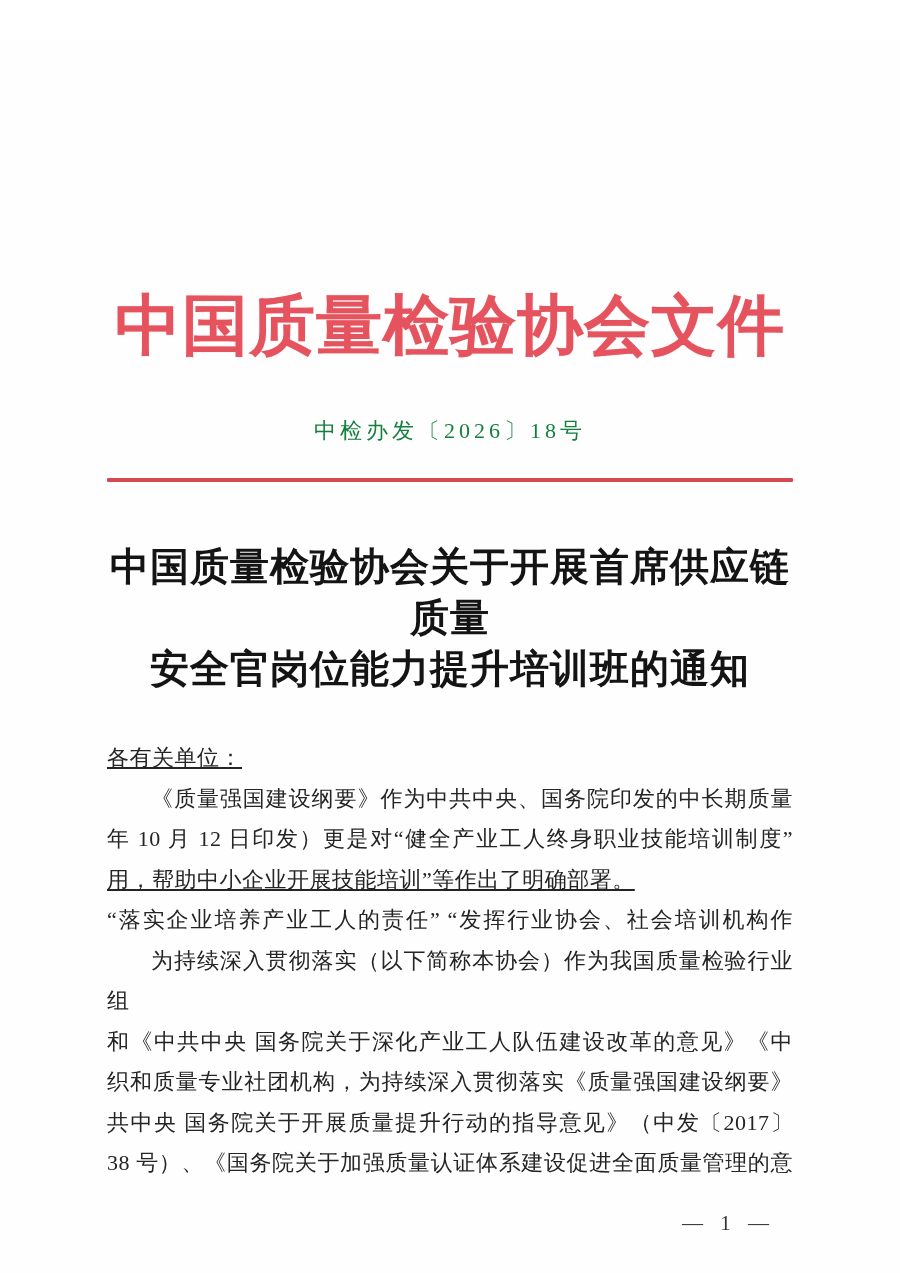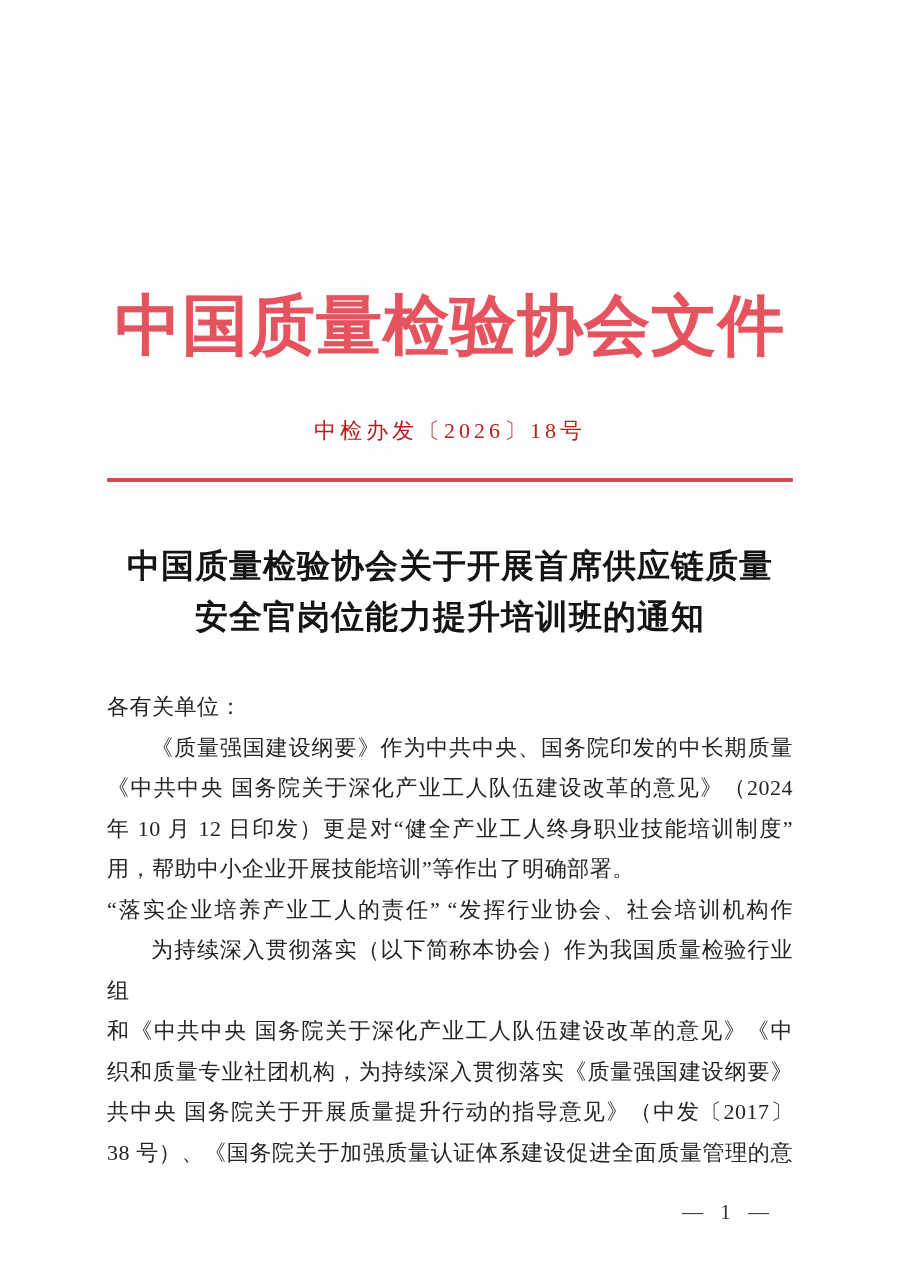--- a/index.html
+++ b/index.html
@@ -26,34 +26,34 @@
     letter-spacing: 1px;
     color: #e5535e;
     text-shadow: 0 0 1px rgba(229, 83, 94, 0.45);
   }
   .doc-number {
     margin-top: 52px;
     text-align: center;
     font-size: 22px;
     line-height: 30px;
     letter-spacing: 4px;
-    color: #b91c1c;
+    color: #15803d;
   }
   .red-rule {
     width: 686px;
     height: 4px;
     margin: 32px auto 0 auto;
     background: #d64852;
     border-radius: 1px;
   }
   .doc-title {
     margin: 59px auto 0 auto;
     width: 700px;
     text-align: center;
-    font-size: 33px;
+    font-size: 39px;
     line-height: 51px;
     font-weight: bold;
     color: #141414;
     letter-spacing: 1px;
   }
   .doc-title .t-line {
     display: block;
   }
   .body-block {
     width: 686px;
@@ -63,20 +63,21 @@
     color: #242424;
   }
   .line {
     text-align: justify;
     text-align-last: justify;
     letter-spacing: 0.5px;
   }
   .line.flush {
     text-align: left;
     text-align-last: left;
+    text-decoration: underline;
   }
   .line.indent {
     text-indent: 44px;
   }
   .page-footer {
     width: 686px;
     margin: 25px auto 0 auto;
     text-align: right;
     padding-right: 0;
     box-sizing: border-box;
@@ -102,21 +103,20 @@
   <div class="red-rule"></div>
 
   <h1 class="doc-title">
     <span class="t-line">中国质量检验协会关于开展首席供应链质量</span>
     <span class="t-line">安全官岗位能力提升培训班的通知</span>
   </h1>
 
   <div class="body-block">
     <div class="line flush">各有关单位：</div>
     <div class="line indent">《质量强国建设纲要》作为中共中央、国务院印发的中长期质量</div>
-    <div class="line">《中共中央 国务院关于深化产业工人队伍建设改革的意见》（2024</div>
     <div class="line">年 10 月 12 日印发）更是对“健全产业工人终身职业技能培训制度”</div>
     <div class="line flush">用，帮助中小企业开展技能培训”等作出了明确部署。</div>
     <div class="line">“落实企业培养产业工人的责任” “发挥行业协会、社会培训机构作</div>
     <div class="line indent">为持续深入贯彻落实（以下简称本协会）作为我国质量检验行业组</div>
     <div class="line">和《中共中央 国务院关于深化产业工人队伍建设改革的意见》《中</div>
     <div class="line">织和质量专业社团机构，为持续深入贯彻落实《质量强国建设纲要》</div>
     <div class="line">共中央 国务院关于开展质量提升行动的指导意见》（中发〔2017〕</div>
     <div class="line">38 号）、《国务院关于加强质量认证体系建设促进全面质量管理的意</div>
   </div>
 

